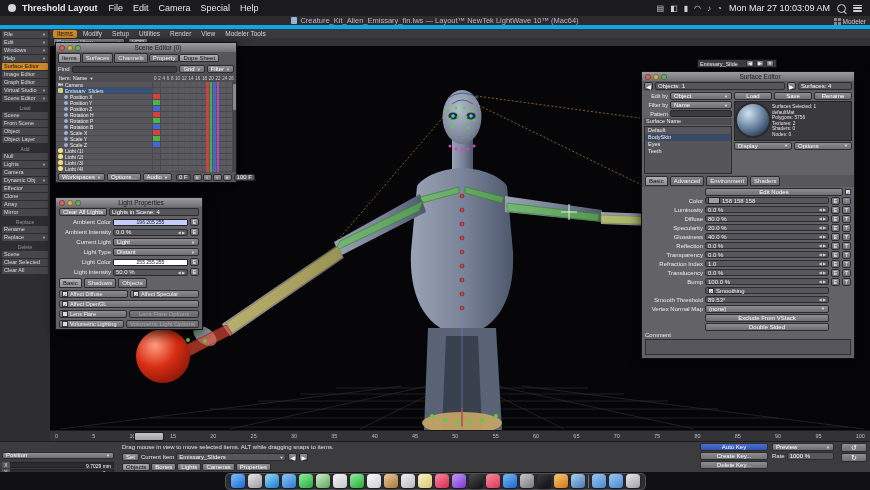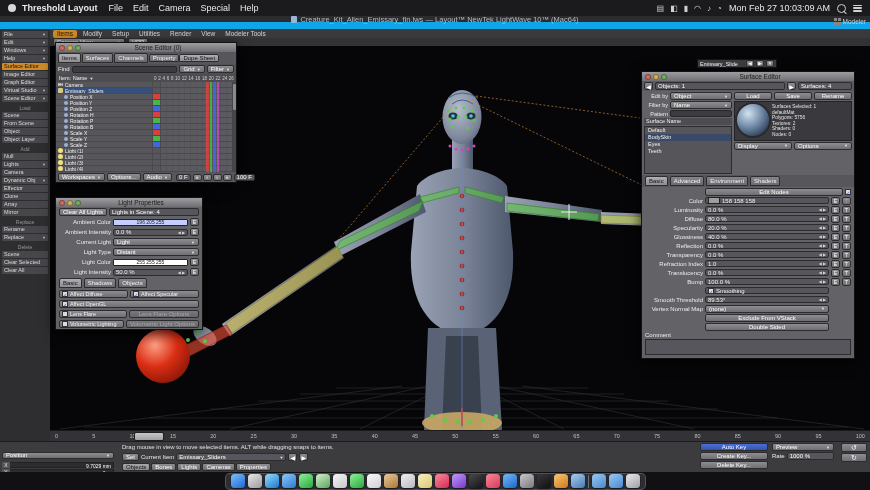--- a/index.html
+++ b/index.html
@@ -13,21 +13,21 @@
   .mitem{margin:0 5px;}
   .apple{width:8px;height:8px;border-radius:50%;background:#d8d8da;display:inline-block;}
   .mright{margin-left:auto;display:flex;align-items:center;gap:7px;}
   .micon{font-size:8px;color:#d0d0d2;}
   .mag{width:7px;height:7px;border:1px solid #d0d0d2;border-radius:50%;position:relative;display:inline-block;}
   .mag::after{content:"";position:absolute;width:4px;height:1px;background:#d0d0d2;transform:rotate(45deg);left:5px;top:7px;}
   .cc{width:9px;height:7px;display:inline-flex;flex-direction:column;justify-content:space-between;}
   .cc i{height:1.6px;background:#d0d0d2;border-radius:1px;}
   
   .titlebar{position:absolute;top:16px;left:0;right:0;height:13px;background:#2c2c2f;color:#b9b9bc;
-    font-size:7.5px;display:flex;align-items:center;justify-content:center;z-index:39;border-bottom:7px solid #0ea5e9;box-sizing:border-box;}
+    font-size:7.5px;display:flex;align-items:center;justify-content:center;z-index:39;border-bottom:4px solid #0ea5e9;box-sizing:border-box;}
   .docicon{width:6px;height:7px;background:#9ab4d8;border-radius:1px;margin-right:3px;}
   .modeler{position:absolute;right:4px;top:2px;display:flex;align-items:center;gap:2px;}
   .gridic{width:7px;height:7px;background:
     linear-gradient(#888 0 0) 0 0/3px 3px no-repeat,
     linear-gradient(#888 0 0) 4px 0/3px 3px no-repeat,
     linear-gradient(#888 0 0) 0 4px/3px 3px no-repeat,
     linear-gradient(#888 0 0) 4px 4px/3px 3px no-repeat;}
   
   .tabsbar{position:absolute;top:29px;left:50px;right:0;height:9px;background:#3a3a3d;display:flex;gap:2px;
     align-items:center;padding:0 3px;z-index:8;box-sizing:border-box;}
@@ -182,21 +182,21 @@
       </span>
     <span class="mright">
       <span id="menu-icons" style="display:flex;gap:6px;">
           <span class="micon">▤</span>
           <span class="micon">◧</span>
           <span class="micon">▮</span>
           <span class="micon">◠</span>
           <span class="micon">♪</span>
           <span class="micon">◔</span>
         </span>
-      <span>Mon Feb 27 10:03:09 AM</span>
+      <span>Mon Mar 27 10:03:09 AM</span>
       <span class="mag"></span>
       <span class="cc">
           <i></i>
           <i></i>
           <i></i>
         </span>
     </span>
   </div>
 
   <div class="titlebar">

